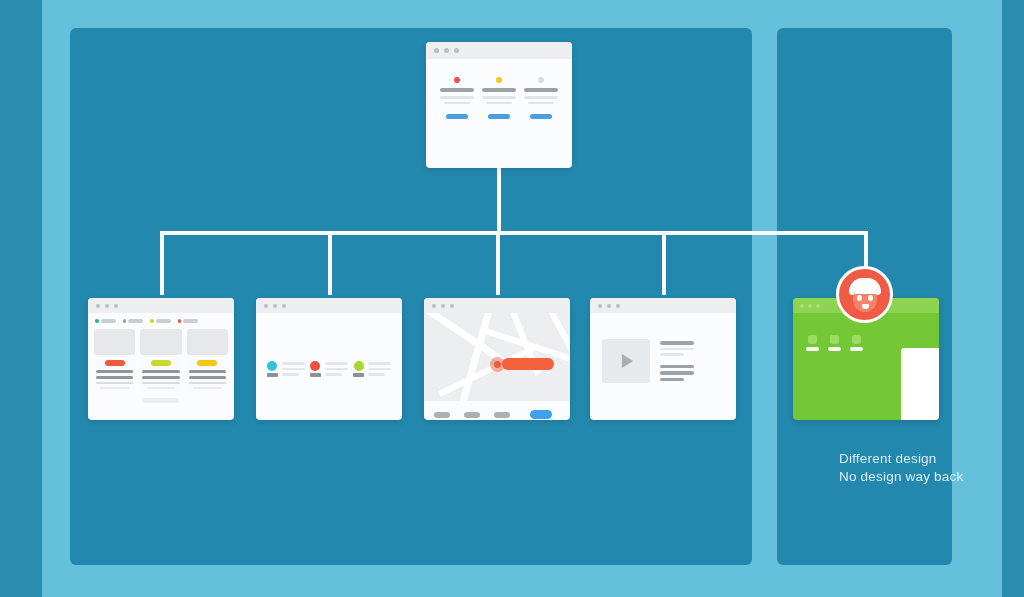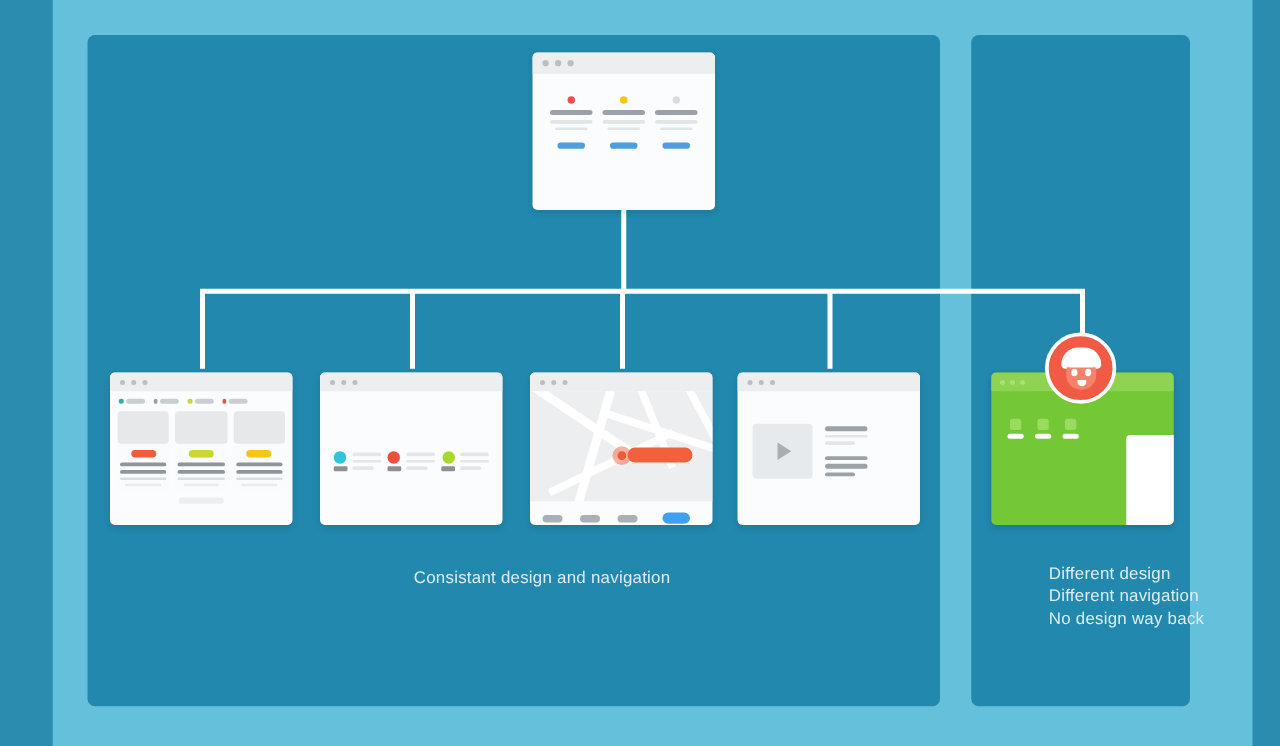--- a/index.html
+++ b/index.html
@@ -371,20 +371,18 @@
     <span class="face">
       <span class="hair"></span>
       <span class="skin"></span>
       <span class="hair-front"></span>
       <span class="eye l"></span>
       <span class="eye r"></span>
       <span class="mouth"></span>
     </span>
   </div>
 
-  <div class="caption" id="cap-main">Consistant design and navigation</div>
   <div class="caption" id="cap-side">
     <div>Different design</div>
-    <div>Different navigation</div>
     <div>No design way back</div>
   </div>
 
 </div>
 
 </body></html>

